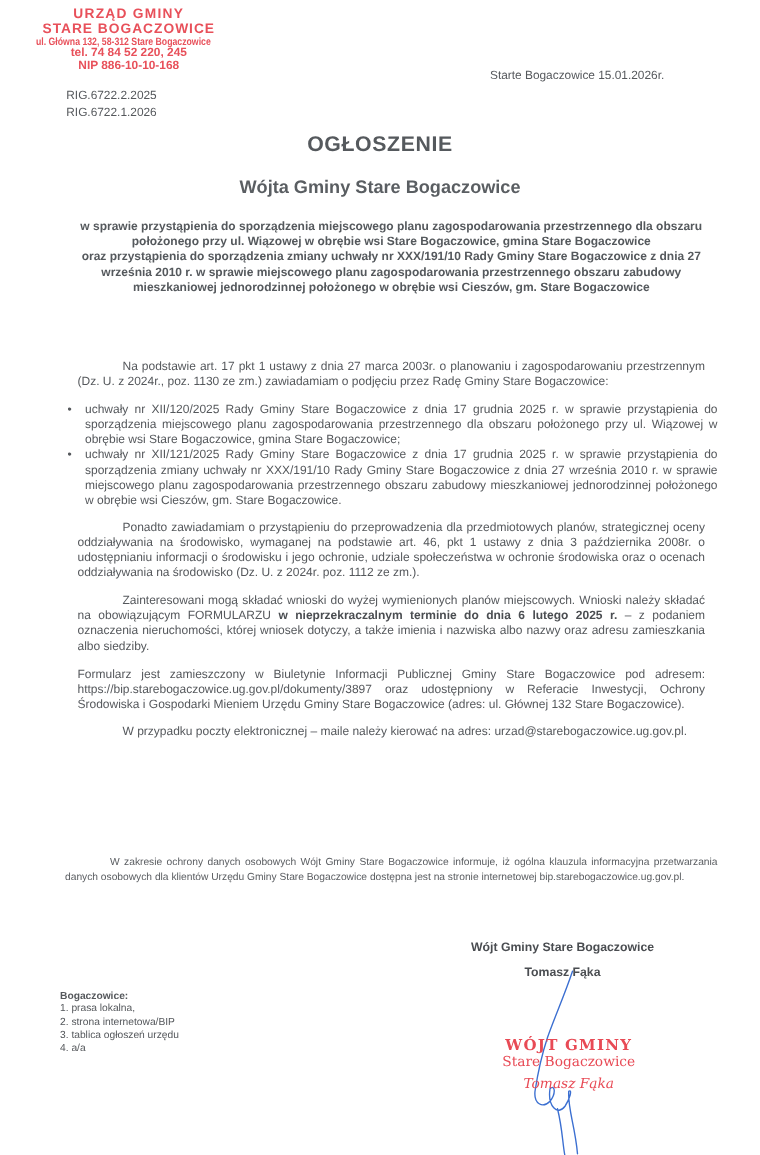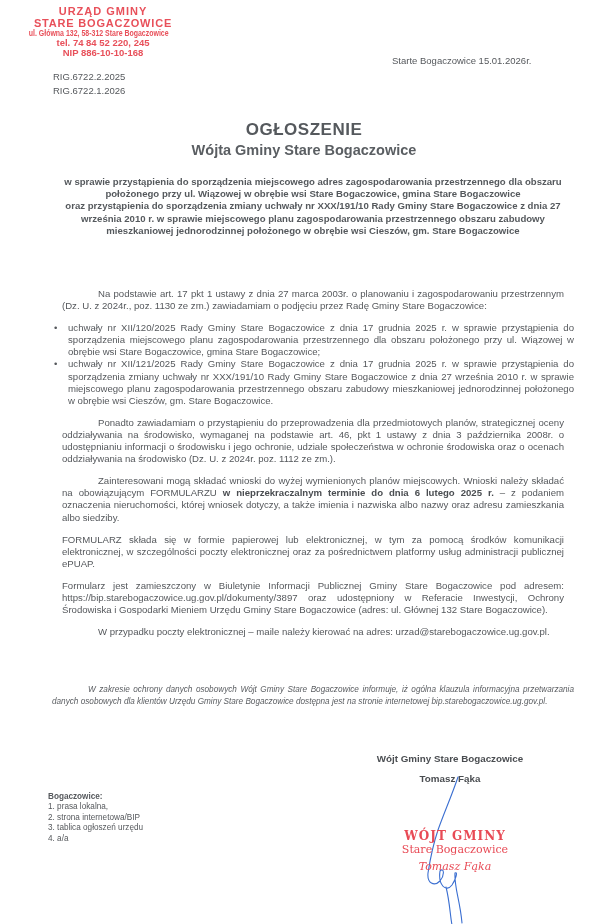--- a/index.html
+++ b/index.html
@@ -5,32 +5,32 @@
   html, body { margin: 0; padding: 0; background: #ffffff; }
   body { width: 608px; height: 924px; position: relative; overflow: hidden; font-family: "Liberation Sans", sans-serif; color: #3a3d40; }
   .stamp { position: absolute; left: 28px; top: 6px; width: 150px; text-align: center; color: #e8505a; line-height: 1.05; }
   .stamp .s1 { font-size: 11px; font-weight: bold; letter-spacing: 1px; }
   .stamp .s2 { font-size: 11px; font-weight: bold; letter-spacing: 0.8px; }
   .stamp .s3 { font-size: 8.5px; font-weight: bold; transform: scaleX(0.82); white-space: nowrap; margin-left: -14px; }
   .stamp .s4 { font-size: 9.5px; font-weight: bold; }
   .stamp .s5 { font-size: 9.5px; font-weight: bold; }
   .refs { position: absolute; left: 53px; top: 70px; font-size: 9.5px; color: #55585c; line-height: 14px; }
   .date { position: absolute; left: 392px; top: 55px; font-size: 9.5px; color: #55585c; }
-  .title { position: absolute; left: 0; width: 608px; top: 120px; text-align: center; font-size: 17px; font-weight: bold; color: #55595d; letter-spacing: 0.5px; }
+  .title { position: absolute; left: 0; width: 608px; top: 106px; text-align: center; font-size: 17px; font-weight: bold; color: #55595d; letter-spacing: 0.5px; }
   .subtitle { position: absolute; left: 0; width: 608px; top: 142px; text-align: center; font-size: 14.5px; font-weight: bold; color: #5a5e62; }
   .subject { position: absolute; left: 52px; width: 522px; top: 176px; font-size: 9.6px; font-weight: bold; color: #55595d; line-height: 12.2px; text-align: center; }
   .subject p { margin: 0; }
   .body { position: absolute; left: 52px; width: 522px; top: 278px; font-size: 9.6px; color: #55585c; line-height: 12.1px; text-align: justify; }
   .body p { margin: 10px; }
   .indent { text-indent: 36px; }
   .body ul { margin: 0; padding: 0; list-style: none; }
   .body li { position: relative; padding-left: 16px; }
   .body li .bullet { position: absolute; left: 2px; top: 0; }
   .b { font-weight: bold; color: #4a4d51; }
-  .privacy { position: absolute; left: 52px; width: 522px; top: 684px; font-size: 8.2px; font-style: italic; color: #5a5d61; line-height: 12px; text-align: justify; }
+  .privacy { position: absolute; left: 52px; width: 522px; top: 684px; font-size: 8.2px; color: #5a5d61; line-height: 12px; text-align: justify; }
   .privacy p { margin: 0; }
   .sign { position: absolute; left: 350px; width: 200px; top: 749px; text-align: center; font-size: 9.8px; font-weight: bold; color: #4a4d51; line-height: 20px; }
   .distrib { position: absolute; left: 48px; top: 792px; font-size: 8.2px; color: #55585c; line-height: 10.4px; }
   .distrib .dt { font-weight: bold; }
   .stamp2 { position: absolute; left: 380px; top: 816px; width: 150px; text-align: center; color: #e84a55; font-family: "DejaVu Serif", serif; line-height: 13px; margin-top: 14px; }
   .stamp2 .t1 { font-size: 12px; font-weight: bold; letter-spacing: 1px; }
   .stamp2 .t2 { font-size: 11px; }
   .stamp2 .t3 { font-size: 11px; font-style: italic; margin-top: 4px; }
   .signature { position: absolute; left: 400px; top: 775px; }
 </style>
@@ -49,33 +49,32 @@
   <div>RIG.6722.2.2025</div>
   <div>RIG.6722.1.2026</div>
 </div>
 
 <div class="date">Starte Bogaczowice 15.01.2026r.</div>
 
 <div class="title">OGŁOSZENIE</div>
 <div class="subtitle">Wójta Gminy Stare Bogaczowice</div>
 
 <div class="subject">
-  <p>w sprawie przystąpienia do sporządzenia miejscowego adres zagospodarowania przestrzennego dla obszaru położonego przy ul. Wiązowej w obrębie wsi Stare Bogaczowice, gmina Stare Bogaczowice</p>
+  <p>w sprawie przystąpienia do sporządzenia miejscowego planu zagospodarowania przestrzennego dla obszaru położonego przy ul. Wiązowej w obrębie wsi Stare Bogaczowice, gmina Stare Bogaczowice</p>
   <p>oraz przystąpienia do sporządzenia zmiany uchwały nr XXX/191/10 Rady Gminy Stare Bogaczowice z dnia 27 września 2010 r. w sprawie miejscowego planu zagospodarowania przestrzennego obszaru zabudowy mieszkaniowej jednorodzinnej położonego w obrębie wsi Cieszów, gm. Stare Bogaczowice</p>
 </div>
 
 <div class="body">
   <p class="indent">Na podstawie art. 17 pkt 1 ustawy z dnia 27 marca 2003r. o planowaniu i zagospodarowaniu przestrzennym (Dz. U. z 2024r., poz. 1130 ze zm.) zawiadamiam o podjęciu przez Radę Gminy Stare Bogaczowice:</p>
   <ul>
     <li><span class="bullet">•</span><span>uchwały nr XII/120/2025 Rady Gminy Stare Bogaczowice z dnia 17 grudnia 2025 r. w sprawie przystąpienia do sporządzenia miejscowego planu zagospodarowania przestrzennego dla obszaru położonego przy ul. Wiązowej w obrębie wsi Stare Bogaczowice, gmina Stare Bogaczowice;</span></li>
     <li><span class="bullet">•</span><span>uchwały nr XII/121/2025 Rady Gminy Stare Bogaczowice z dnia 17 grudnia 2025 r. w sprawie przystąpienia do sporządzenia zmiany uchwały nr XXX/191/10 Rady Gminy Stare Bogaczowice z dnia 27 września 2010 r. w sprawie miejscowego planu zagospodarowania przestrzennego obszaru zabudowy mieszkaniowej jednorodzinnej położonego w obrębie wsi Cieszów, gm. Stare Bogaczowice.</span></li>
   </ul>
   <p class="indent">Ponadto zawiadamiam o przystąpieniu do przeprowadzenia dla przedmiotowych planów, strategicznej oceny oddziaływania na środowisko, wymaganej na podstawie art. 46, pkt 1 ustawy z dnia 3 października 2008r. o udostępnianiu informacji o środowisku i jego ochronie, udziale społeczeństwa w ochronie środowiska oraz o ocenach oddziaływania na środowisko (Dz. U. z 2024r. poz. 1112 ze zm.).</p>
   <p class="indent"><span>Zainteresowani mogą składać wnioski do wyżej wymienionych planów miejscowych. Wnioski należy składać na obowiązującym FORMULARZU </span><span class="b">w nieprzekraczalnym terminie do dnia 6 lutego 2025 r.</span><span> – z podaniem oznaczenia nieruchomości, której wniosek dotyczy, a także imienia i nazwiska albo nazwy oraz adresu zamieszkania albo siedziby.</span></p>
-  <p>FORMULARZ składa się w formie papierowej lub elektronicznej, w tym za pomocą środków komunikacji elektronicznej, w szczególności poczty elektronicznej oraz za pośrednictwem platformy usług administracji publicznej ePUAP.</p>
   <p>Formularz jest zamieszczony w Biuletynie Informacji Publicznej Gminy Stare Bogaczowice pod adresem: https://bip.starebogaczowice.ug.gov.pl/dokumenty/3897 oraz udostępniony w Referacie Inwestycji, Ochrony Środowiska i Gospodarki Mieniem Urzędu Gminy Stare Bogaczowice (adres: ul. Głównej 132 Stare Bogaczowice).</p>
   <p class="indent">W przypadku poczty elektronicznej – maile należy kierować na adres: urzad@starebogaczowice.ug.gov.pl.</p>
 </div>
 
 <div class="privacy">
   <p class="indent">W zakresie ochrony danych osobowych Wójt Gminy Stare Bogaczowice informuje, iż ogólna klauzula informacyjna przetwarzania danych osobowych dla klientów Urzędu Gminy Stare Bogaczowice dostępna jest na stronie internetowej bip.starebogaczowice.ug.gov.pl.</p>
 </div>
 
 <div class="sign">
   <div>Wójt Gminy Stare Bogaczowice</div>

